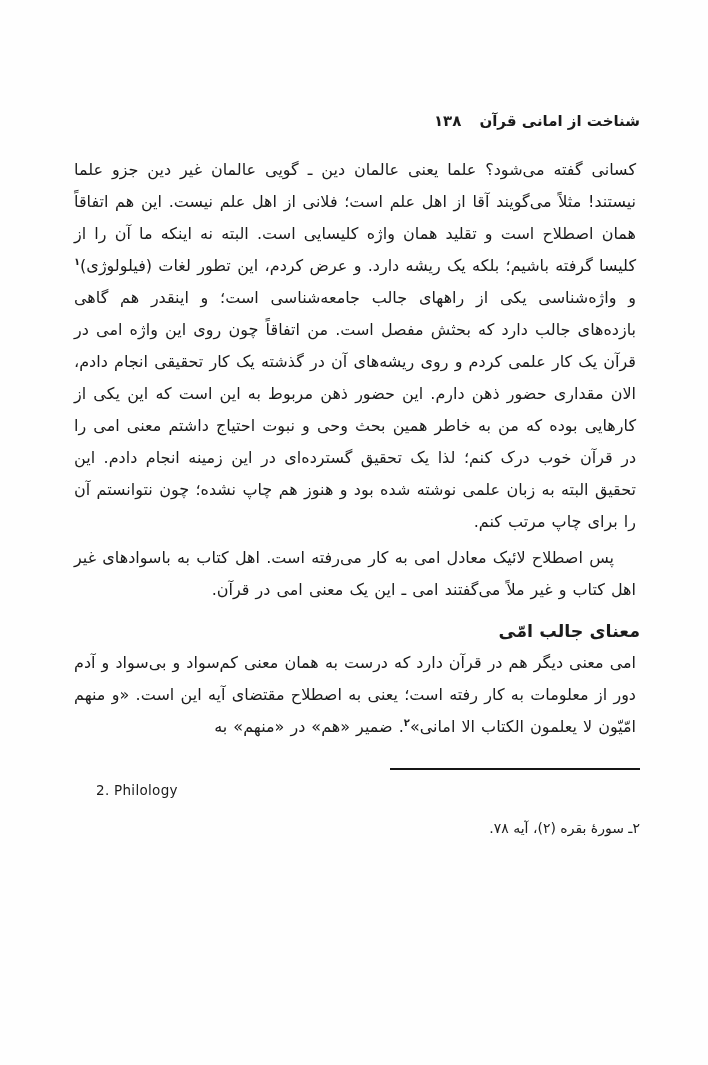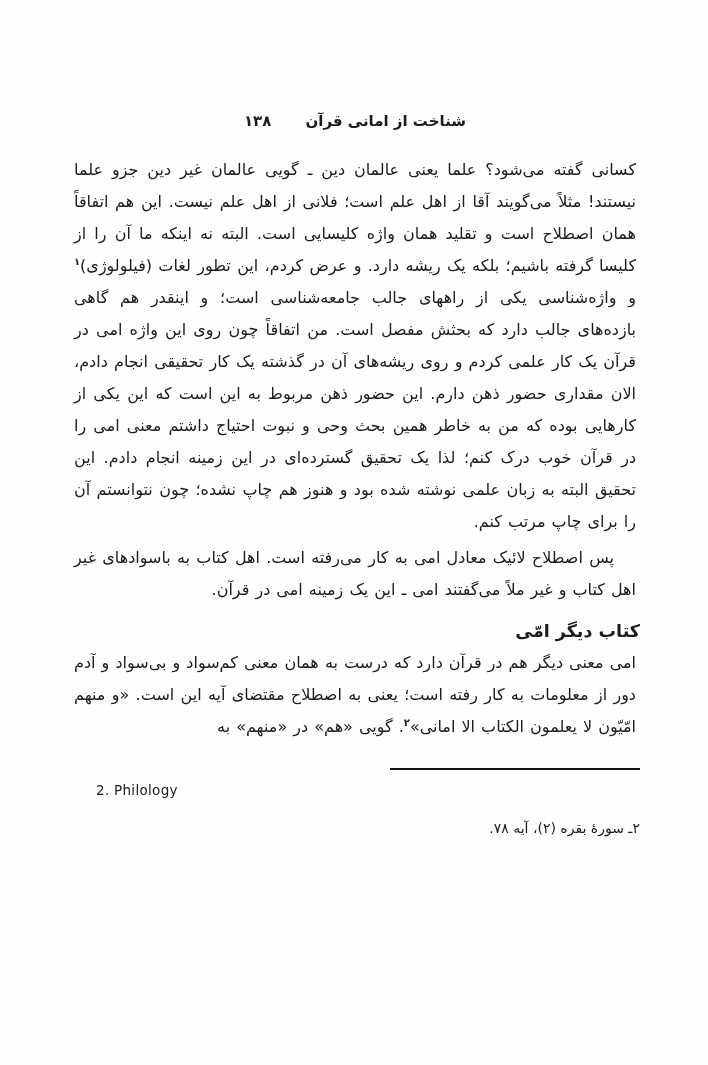--- a/index.html
+++ b/index.html
@@ -11,23 +11,23 @@
     background: #fefefe;
     color: #1b1b1b;
     font-family: "DejaVu Sans", sans-serif;
     direction: rtl;
     box-sizing: border-box;
     padding: 112px 68px 0 70px;
     overflow: hidden;
   }
   .running-header {
     display: flex;
-    justify-content: center; 
+    justify-content: flex-start; 
     align-items: baseline;
-    gap: 34px;
+    gap: 18px;
     font-size: 15px;
     font-weight: 700;
     letter-spacing: 0.2px;
   }
   .running-header .hdr-title { order: 0; }
   .running-header .hdr-num  { order: 1; }
   .body-text { margin-top: 24px; }
   p.para {
     margin: 4px;
     font-size: 16px;
@@ -76,25 +76,25 @@
 
   <div class="running-header">
     <span class="hdr-num">۱۳۸</span>
     <span class="hdr-title">شناخت از امانی قرآن</span>
   </div>
 
   <div class="body-text">
 
     <p class="para"><span>کسانی گفته می‌شود؟ علما یعنی عالمان دین ـ گویی عالمان غیر دین جزو علما نیستند! مثلاً می‌گویند آقا از اهل علم است؛ فلانی از اهل علم نیست. این هم اتفاقاً همان اصطلاح است و تقلید همان واژه کلیسایی است. البته نه اینکه ما آن را از کلیسا گرفته باشیم؛ بلکه یک ریشه دارد. و عرض کردم، این تطور لغات (فیلولوژی)</span><span class="fn-marker">۱</span><span> و واژه‌شناسی یکی از راههای جالب جامعه‌شناسی است؛ و اینقدر هم گاهی بازده‌های جالب دارد که بحثش مفصل است. من اتفاقاً چون روی این واژه امی در قرآن یک کار علمی کردم و روی ریشه‌های آن در گذشته یک کار تحقیقی انجام دادم، الان مقداری حضور ذهن دارم. این حضور ذهن مربوط به این است که این یکی از کارهایی بوده که من به خاطر همین بحث وحی و نبوت احتیاج داشتم معنی امی را در قرآن خوب درک کنم؛ لذا یک تحقیق گسترده‌ای در این زمینه انجام دادم. این تحقیق البته به زبان علمی نوشته شده بود و هنوز هم چاپ نشده؛ چون نتوانستم آن را برای چاپ مرتب کنم.</span></p>
 
-    <p class="para indented">پس اصطلاح لائیک معادل امی به کار می‌رفته است. اهل کتاب به باسوادهای غیر اهل کتاب و غیر ملاً می‌گفتند امی ـ این یک زمینه امی در قرآن.</p>
+    <p class="para indented">پس اصطلاح لائیک معادل امی به کار می‌رفته است. اهل کتاب به باسوادهای غیر اهل کتاب و غیر ملاً می‌گفتند امی ـ این یک معنی امی در قرآن.</p>
 
-    <h2 class="section-heading">کتاب دیگر امّی</h2>
+    <h2 class="section-heading">معنای جالب امّی</h2>
 
-    <p class="para"><span>امی معنی دیگر هم در قرآن دارد که درست به همان معنی کم‌سواد و بی‌سواد و آدم دور از معلومات به کار رفته است؛ یعنی به اصطلاح مقتضای آیه این است. «و منهم امّیّون لا یعلمون الکتاب الا امانی»</span><span class="fn-marker">۲</span><span>. گویی «هم» در «منهم» به</span></p>
+    <p class="para"><span>امی معنی دیگر هم در قرآن دارد که درست به همان معنی کم‌سواد و بی‌سواد و آدم دور از معلومات به کار رفته است؛ یعنی به اصطلاح مقتضای آیه این است. «و منهم امّیّون لا یعلمون الکتاب الا امانی»</span><span class="fn-marker">۲</span><span>. ضمیر «هم» در «منهم» به</span></p>
 
   </div>
 
   <div class="footnotes">
     <div class="fn-rule"></div>
     <div class="fn-latin">2. Philology</div>
     <div class="fn-persian">۲ـ سورۀ بقره (۲)، آیه ۷۸.</div>
   </div>
 
 </div>

